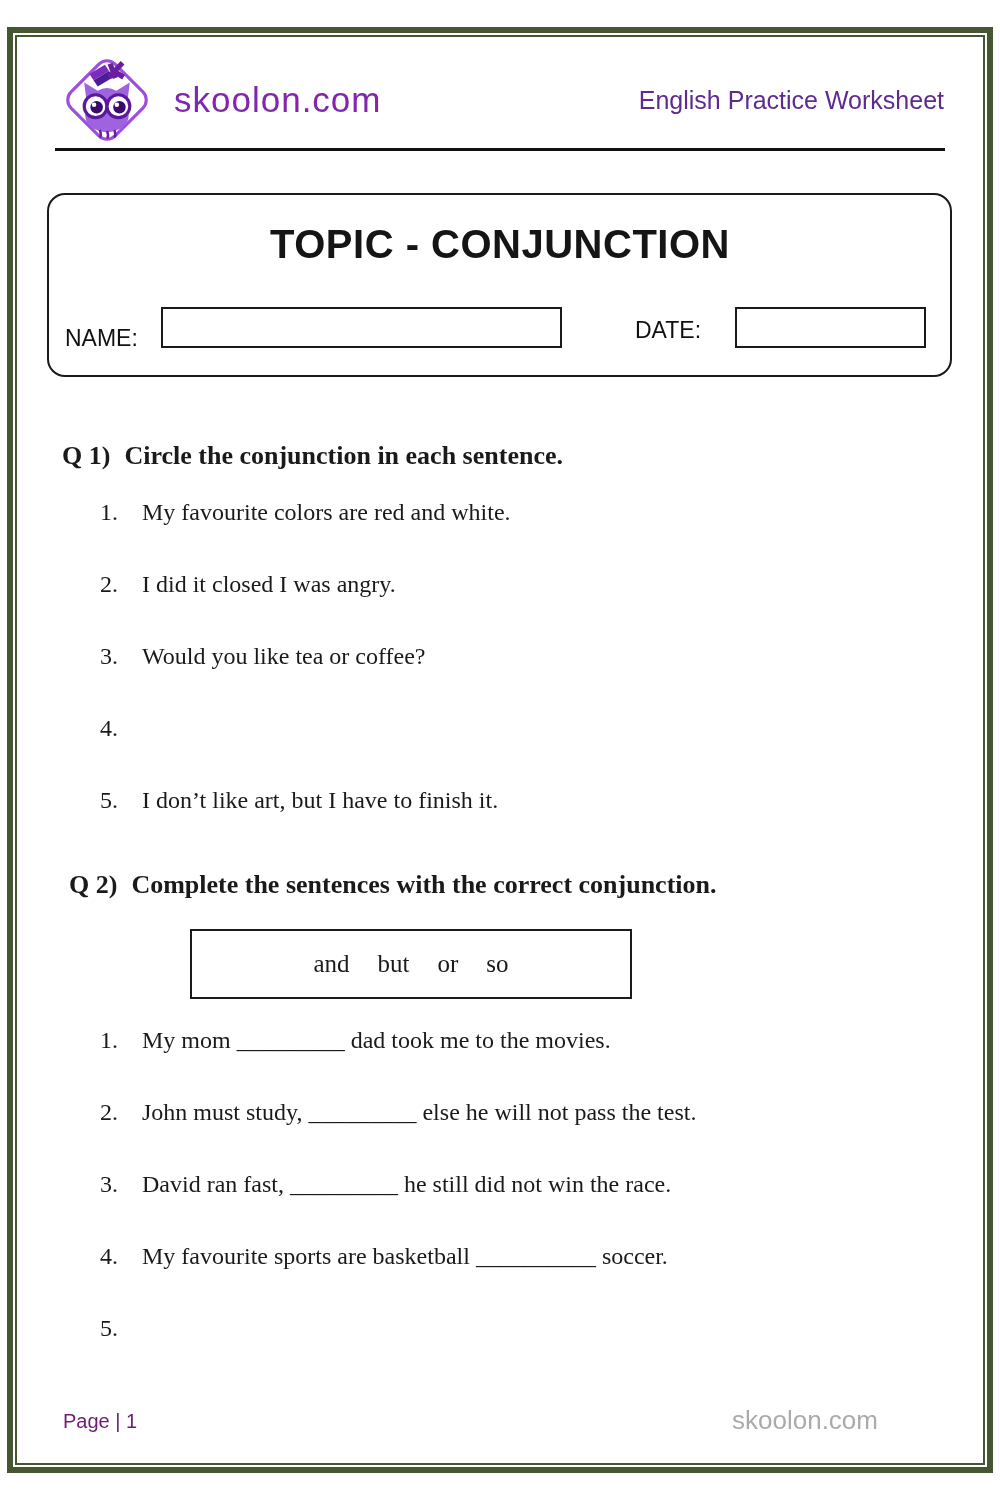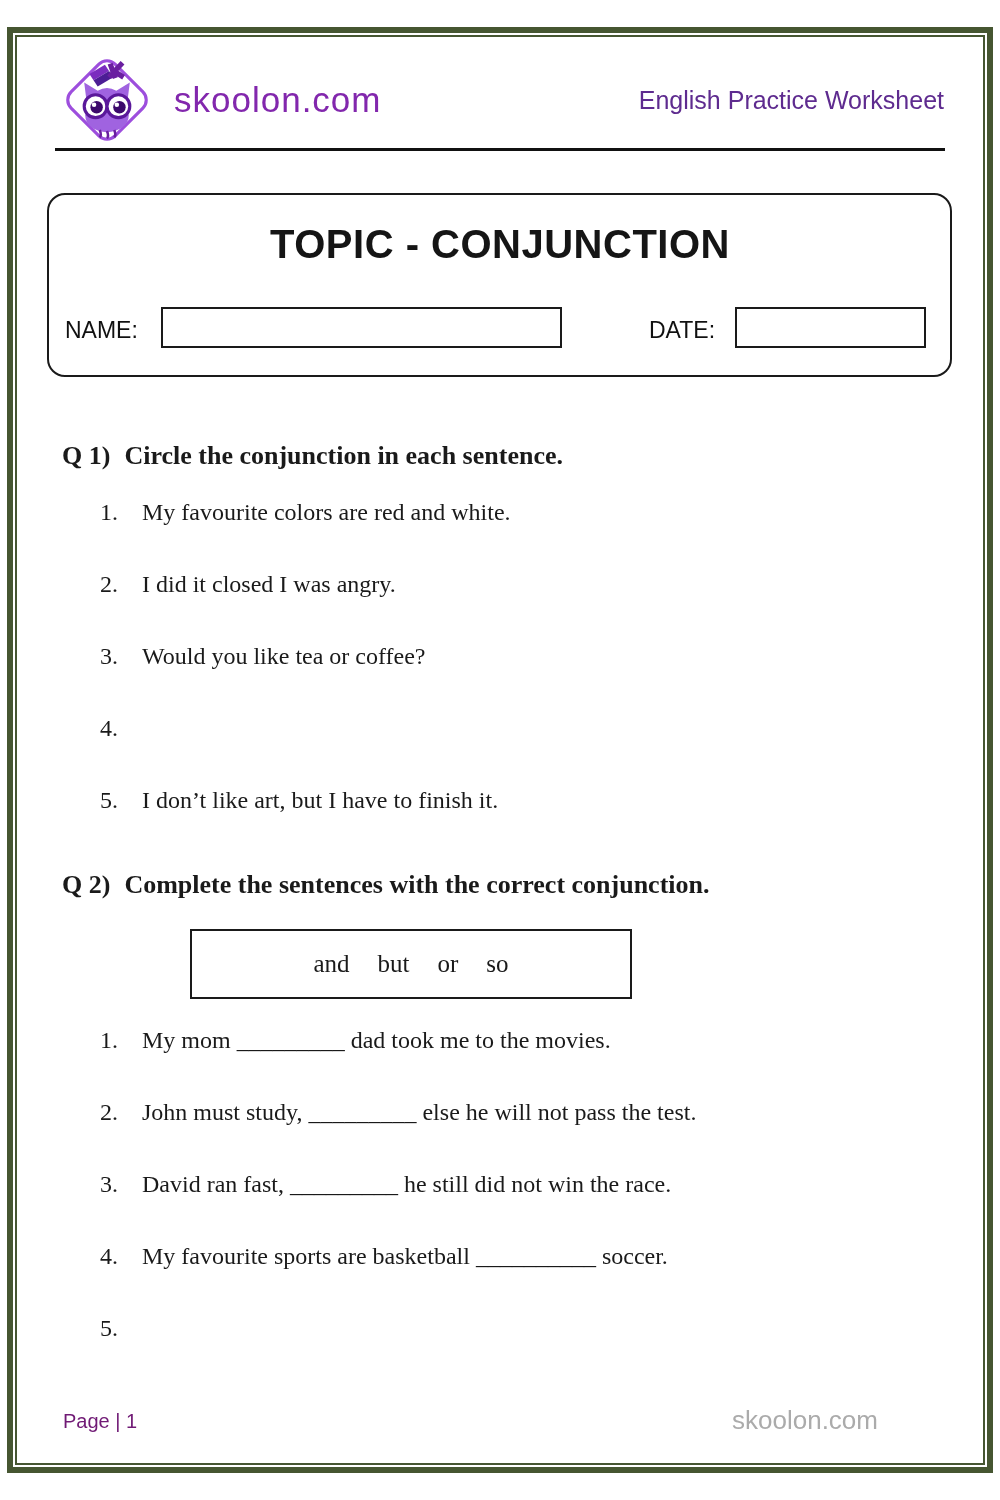--- a/index.html
+++ b/index.html
@@ -23,32 +23,32 @@
   .hdr-rule  { position:absolute; left:55px; top:148px; width:890px; height:3px; background:#111; }
 
   
   .title-box { position:absolute; left:47px; top:193px; width:905px; height:184px;
                border:2px solid #1a1a1a; border-radius:18px; }
   .title     { position:absolute; left:0; right:0; top:215px; text-align:center;
                font-family:"Liberation Sans", sans-serif; font-weight:700;
                font-size:40px; letter-spacing:.5px; color:#151515;margin-top:7px; }
   .nd-label  { position:absolute; font-family:"Liberation Sans", sans-serif;
                font-size:23px; color:#111; top:317px; }
-  .name-lbl  { left:65px; }
-  .date-lbl  { left:649px; }
+  .name-lbl  { left:65px;margin-top:8px; }
+  .date-lbl  { left:635px; }
   .fill-box  { position:absolute; top:307px; height:41px; border:2px solid #1a1a1a;
                background:#fff; font:22px "Liberation Sans", sans-serif; padding:0 8px; }
   .name-box  { left:161px; width:401px; }
   .date-box  { left:735px; width:191px; }
 
   
   .q-head { position:absolute; left:62px; display:flex; gap:14px;
             font-weight:bold; font-size:26px; }
   .q1-head { top:441px; }
-  .q2-head { top:870px; }
+  .q2-head { top:870px;margin-left:7px; }
 
   .q-list { position:absolute; left:100px; right:40px; }
   .q1-list { top:496px; }
   .q2-list { top:1024px; }
   .q-item { height:72px; display:flex; font-size:24px; line-height:32px; }
   .q-item .num  { width:30px; flex:0 0 auto; }
   .q-item .text { margin-left:12px; white-space:nowrap; }
 
   
   .word-bank { position:absolute; left:190px; top:929px; width:442px; height:70px;

